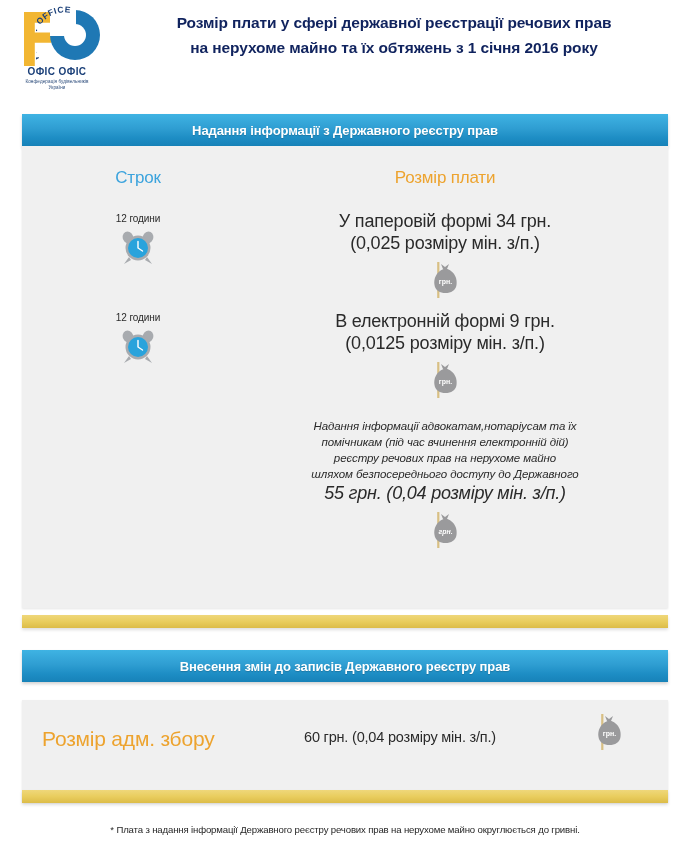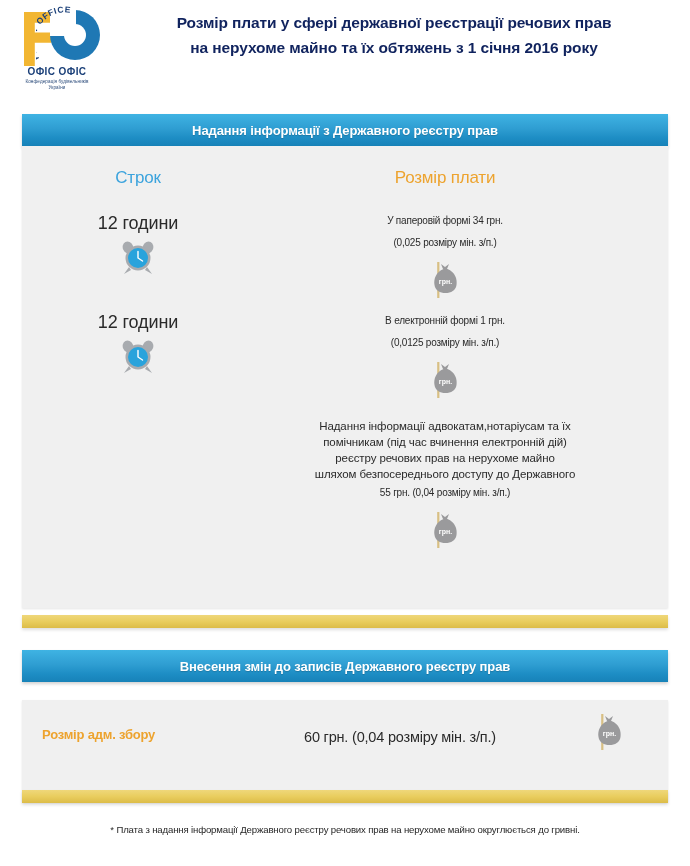--- a/index.html
+++ b/index.html
@@ -165,63 +165,63 @@
 
   
   .term-cell {
     position: absolute;
     left: 48px;
     width: 180px;
     text-align: center;
   }
   .term-text {
     color: #2a2a2a;
-    font-size: 18px;
+    font-size: 10px;
     letter-spacing: -0.1px;
   }
   .fee-cell {
     position: absolute;
     left: 250px;
     width: 390px;
     text-align: center;
   }
   .fee-text {
     color: #2a2a2a;
-    font-size: 10px;
+    font-size: 18px;
     line-height: 22px;
     letter-spacing: -0.2px;
   }
   .fee-note {
     color: #2a2a2a;
     font-size: 11.5px;
     line-height: 16px;
     letter-spacing: -0.1px;
   }
 
   .row-1 .term-cell { top: 213px; }
   .row-1 .fee-cell  { top: 210px; }
   .row-2 .term-cell { top: 312px; }
   .row-2 .fee-cell  { top: 310px; }
-  .row-3 .fee-cell  { top: 418px; }
+  .row-3 .fee-cell  { top: 418px; font-style: italic; }
 
   
   .icon-wrap {
     display: block;
     margin: 6px auto 0 auto;
   }
   .clock-icon { width: 34px; height: 36px; }
   .bag-icon   { width: 34px; height: 40px; }
 
   
   .adm-label {
     position: absolute;
     left: 42px; top: 727px;
     color: #eda32e;
-    font-size: 13px;
-    font-weight: bold;
+    font-size: 21px;
+    font-weight: normal;
     letter-spacing: -0.2px;
   }
   .adm-value {
     position: absolute;
     left: 250px; top: 729px;
     width: 300px;
     text-align: center;
     color: #2a2a2a;
     font-size: 14.5px;
     letter-spacing: -0.2px;
@@ -318,21 +318,21 @@
       <ellipse cx="7" cy="7.5" rx="5.2" ry="6" fill="#a8abaf" transform="rotate(-25 7 7.5)"></ellipse>
       <ellipse cx="27" cy="7.5" rx="5.2" ry="6" fill="#a8abaf" transform="rotate(25 27 7.5)"></ellipse>
       <path d="M8 27 L3 34 L10 30 Z" fill="#a8abaf"></path>
       <path d="M26 27 L31 34 L24 30 Z" fill="#a8abaf"></path>
       <circle cx="17" cy="18" r="12.5" fill="#a8abaf"></circle>
       <circle cx="17" cy="18" r="10" fill="#29a3dc"></circle>
       <path d="M17 11.5 L17 18 L21.5 21" stroke="#ffffff" stroke-width="1.4" fill="none" stroke-linecap="round"></path>
     </svg>
   </div>
   <div class="fee-cell">
-    <div class="fee-text">В електронній формі 1 грн.</div>
+    <div class="fee-text">В електронній формі 9 грн.</div>
     <div class="fee-text">(0,0125 розміру мін. з/п.)</div>
     <svg class="icon-wrap bag-icon" viewBox="0 0 34 40">
       <rect x="9.2" y="2" width="2.2" height="36" fill="#d8bf83"></rect>
       <path d="M15 9 L13 4 L17 7 L21 4 L19 9 Z" fill="#9a9a9c"></path>
       <path d="M15.5 9 C8 12 5.5 19 6.5 25 C7.3 30.5 12 33 17.5 33 C23 33 27.7 30.5 28.5 25 C29.5 19 27 12 19.5 9 Z" fill="#9a9a9c"></path>
       <text x="17.5" y="24" font-family="Liberation Sans, sans-serif" font-size="7" font-weight="bold" fill="#ffffff" text-anchor="middle">грн.</text>
     </svg>
   </div>
 </div>
 

